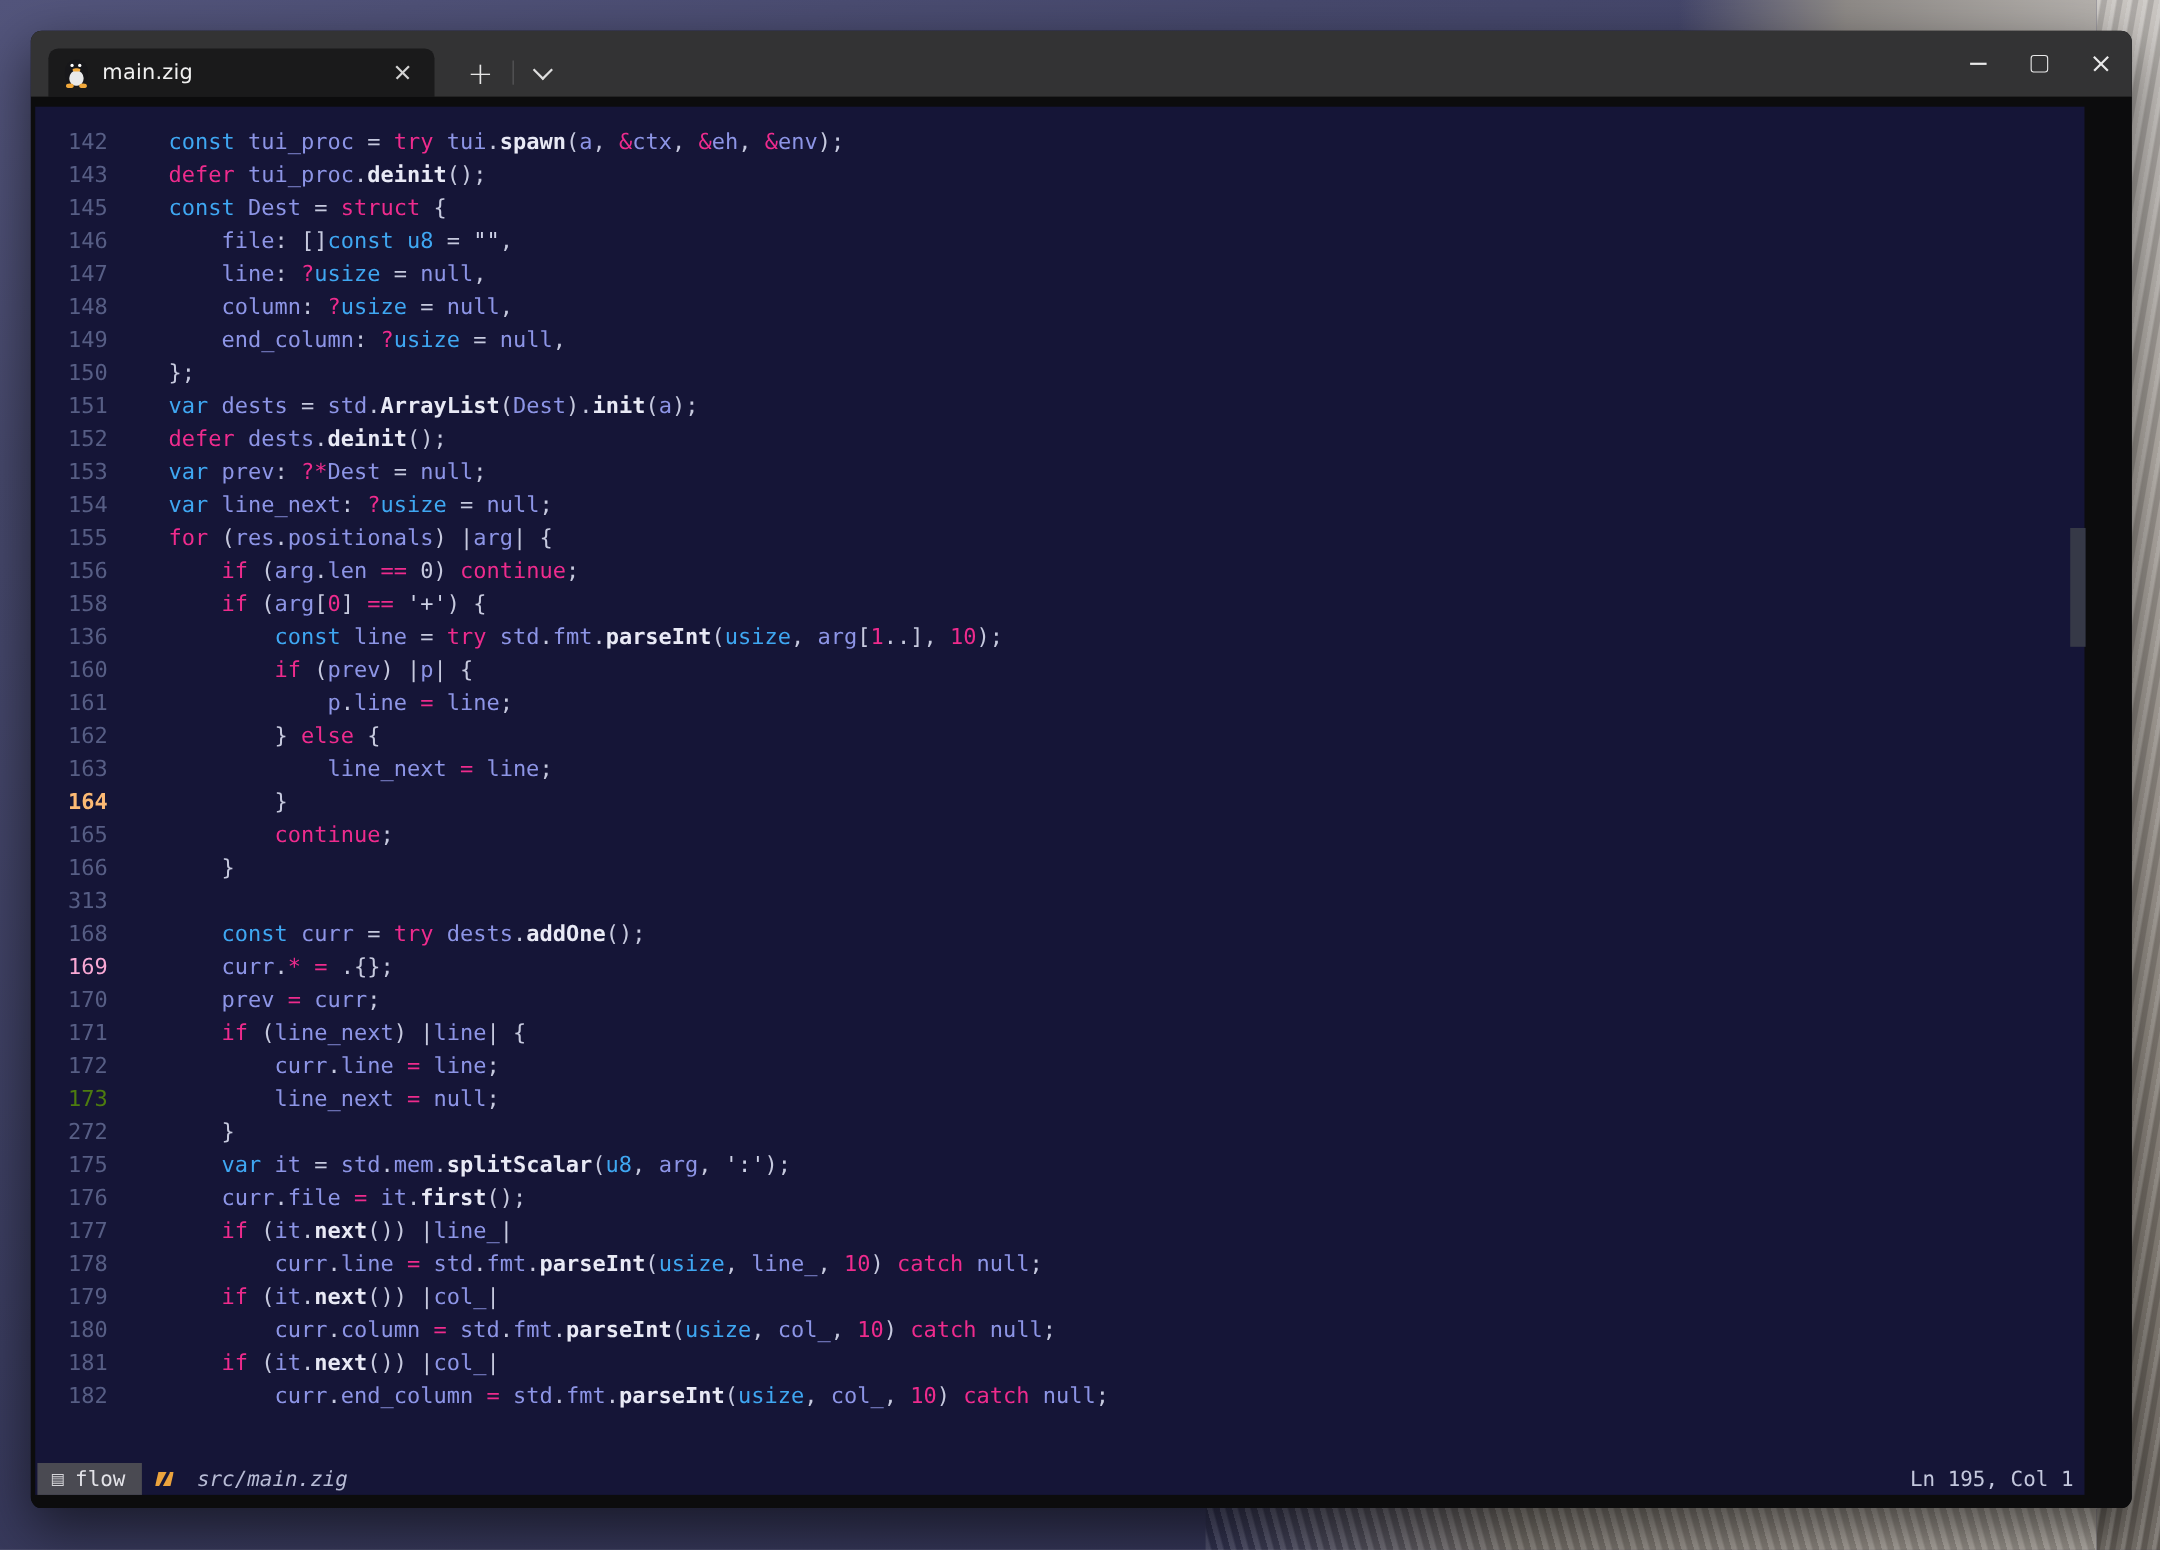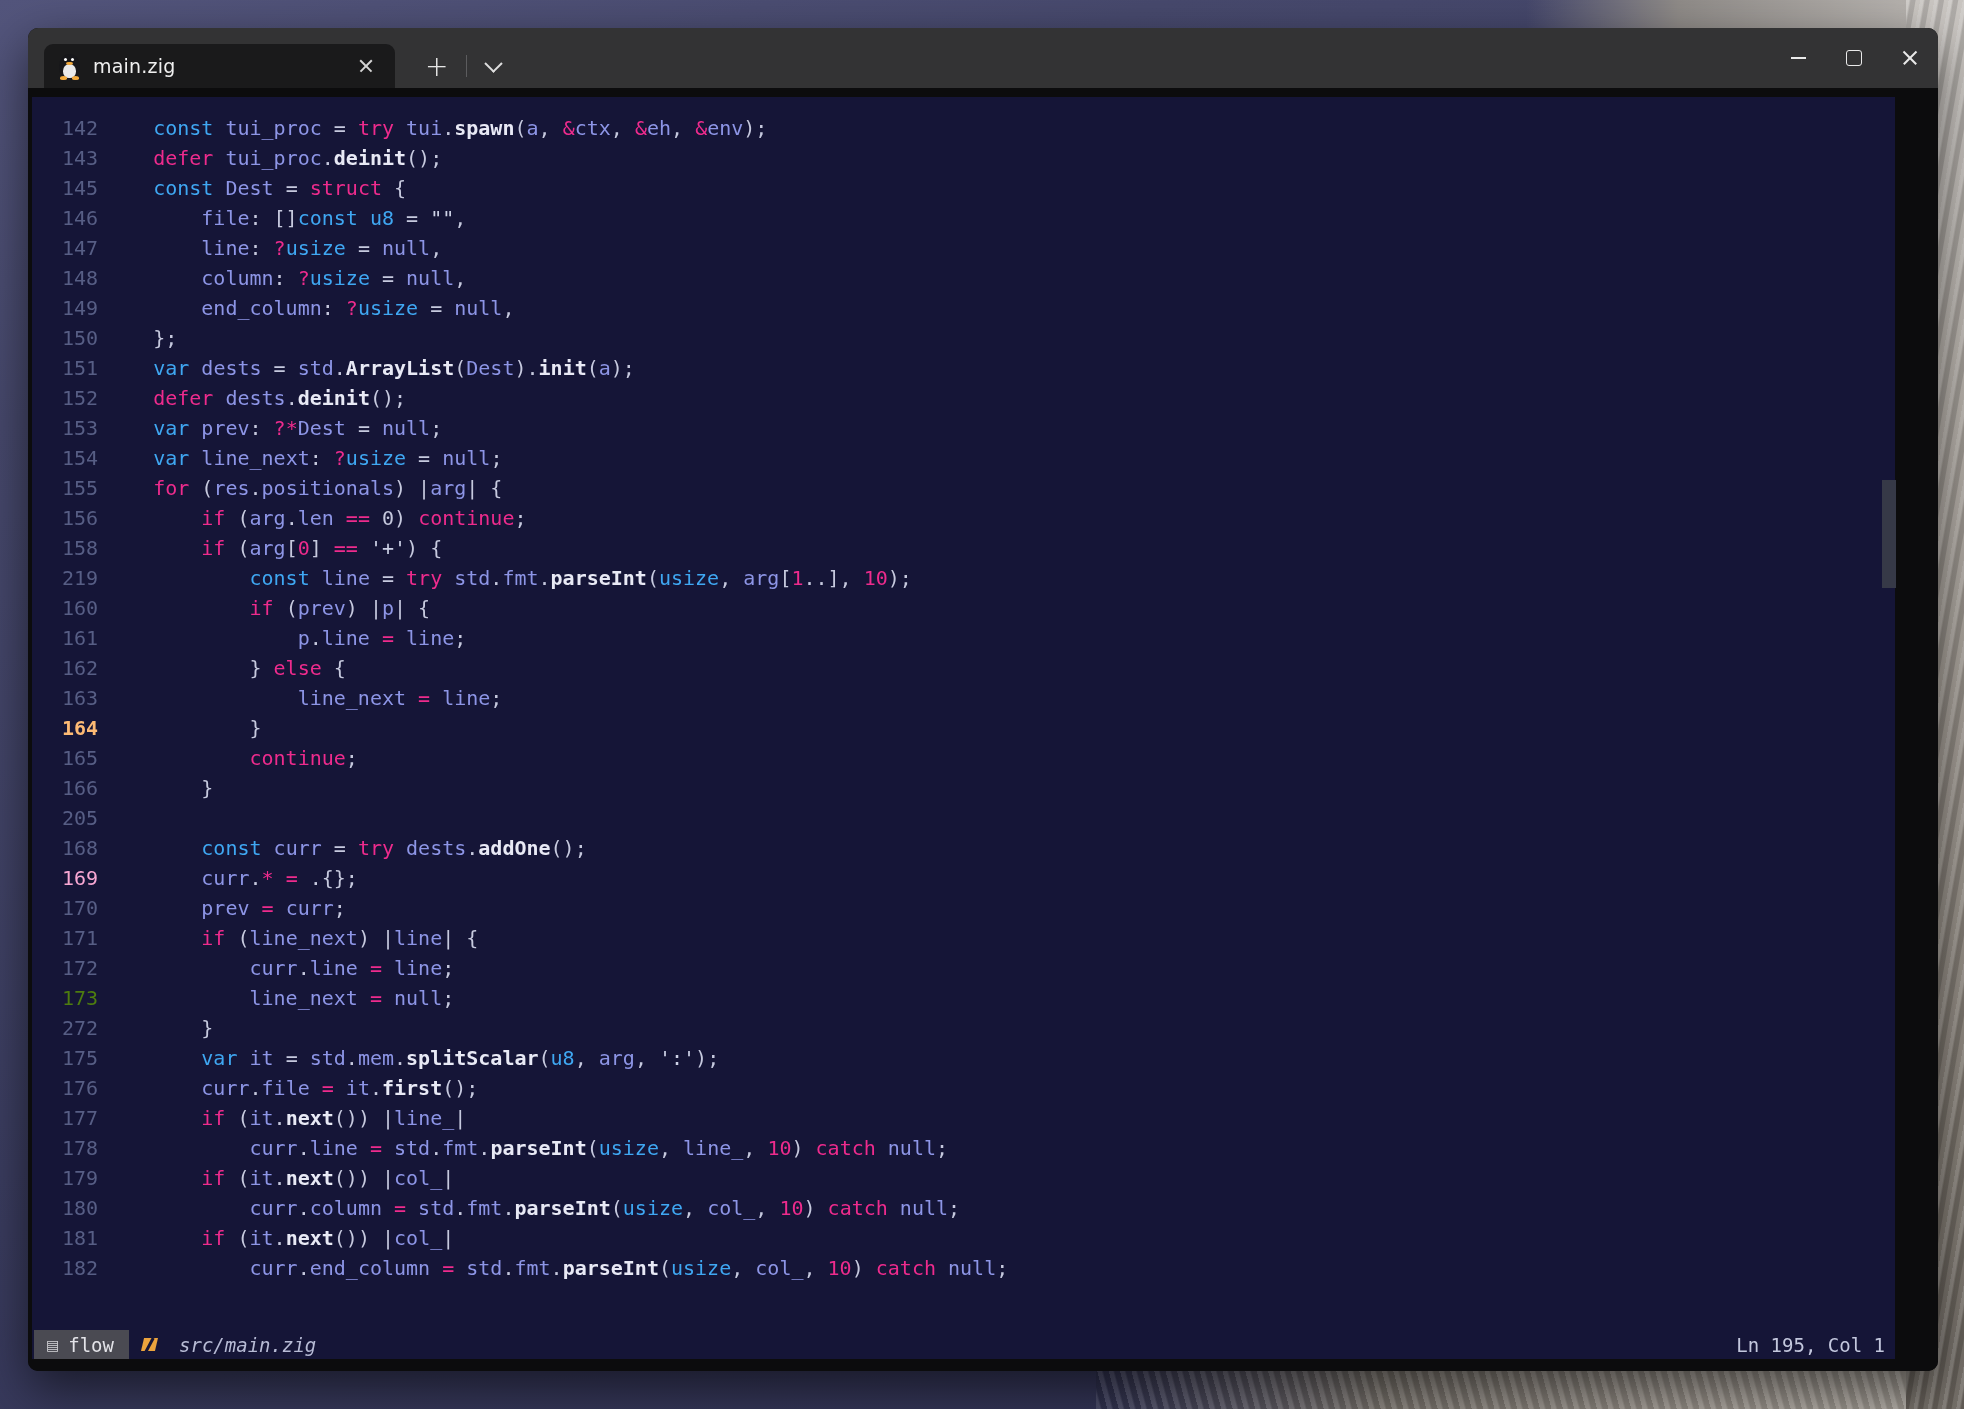--- a/index.html
+++ b/index.html
@@ -182,21 +182,21 @@
           </div>
           <div class="code-line">
             <span class="ln" style="color: rgb(87, 94, 133);">156</span>
             <span class="src"><span style="color: rgb(198, 201, 222);">        </span><span style="color: rgb(238, 43, 141);">if</span><span style="color: rgb(198, 201, 222);"> (</span><span style="color: rgb(141, 149, 230);">arg</span><span style="color: rgb(198, 201, 222);">.</span><span style="color: rgb(141, 149, 230);">len</span><span style="color: rgb(198, 201, 222);"> </span><span style="color: rgb(238, 43, 141);">==</span><span style="color: rgb(198, 201, 222);"> 0) </span><span style="color: rgb(238, 43, 141);">continue</span><span style="color: rgb(198, 201, 222);">;</span></span>
           </div>
           <div class="code-line">
             <span class="ln" style="color: rgb(87, 94, 133);">158</span>
             <span class="src"><span style="color: rgb(198, 201, 222);">        </span><span style="color: rgb(238, 43, 141);">if</span><span style="color: rgb(198, 201, 222);"> (</span><span style="color: rgb(141, 149, 230);">arg</span><span style="color: rgb(198, 201, 222);">[</span><span style="color: rgb(238, 43, 141);">0</span><span style="color: rgb(198, 201, 222);">] </span><span style="color: rgb(238, 43, 141);">==</span><span style="color: rgb(198, 201, 222);"> </span><span style="color: rgb(206, 210, 231);">'+'</span><span style="color: rgb(198, 201, 222);">) {</span></span>
           </div>
           <div class="code-line">
-            <span class="ln" style="color: rgb(87, 94, 133);">219</span>
+            <span class="ln" style="color: rgb(87, 94, 133);">136</span>
             <span class="src"><span style="color: rgb(198, 201, 222);">            </span><span style="color: rgb(63, 167, 242);">const</span><span style="color: rgb(198, 201, 222);"> </span><span style="color: rgb(141, 149, 230);">line</span><span style="color: rgb(198, 201, 222);"> = </span><span style="color: rgb(238, 43, 141);">try</span><span style="color: rgb(198, 201, 222);"> </span><span style="color: rgb(141, 149, 230);">std</span><span style="color: rgb(198, 201, 222);">.</span><span style="color: rgb(141, 149, 230);">fmt</span><span style="color: rgb(198, 201, 222);">.</span><span style="color: rgb(232, 233, 245); font-weight: bold;">parseInt</span><span style="color: rgb(198, 201, 222);">(</span><span style="color: rgb(63, 167, 242);">usize</span><span style="color: rgb(198, 201, 222);">, </span><span style="color: rgb(141, 149, 230);">arg</span><span style="color: rgb(198, 201, 222);">[</span><span style="color: rgb(238, 43, 141);">1</span><span style="color: rgb(198, 201, 222);">..], </span><span style="color: rgb(238, 43, 141);">10</span><span style="color: rgb(198, 201, 222);">);</span></span>
           </div>
           <div class="code-line">
             <span class="ln" style="color: rgb(87, 94, 133);">160</span>
             <span class="src"><span style="color: rgb(198, 201, 222);">            </span><span style="color: rgb(238, 43, 141);">if</span><span style="color: rgb(198, 201, 222);"> (</span><span style="color: rgb(141, 149, 230);">prev</span><span style="color: rgb(198, 201, 222);">) |</span><span style="color: rgb(141, 149, 230);">p</span><span style="color: rgb(198, 201, 222);">| {</span></span>
           </div>
           <div class="code-line">
             <span class="ln" style="color: rgb(87, 94, 133);">161</span>
             <span class="src"><span style="color: rgb(198, 201, 222);">                </span><span style="color: rgb(141, 149, 230);">p</span><span style="color: rgb(198, 201, 222);">.</span><span style="color: rgb(141, 149, 230);">line</span><span style="color: rgb(198, 201, 222);"> </span><span style="color: rgb(238, 43, 141);">=</span><span style="color: rgb(198, 201, 222);"> </span><span style="color: rgb(141, 149, 230);">line</span><span style="color: rgb(198, 201, 222);">;</span></span>
           </div>
@@ -214,21 +214,21 @@
           </div>
           <div class="code-line">
             <span class="ln" style="color: rgb(87, 94, 133);">165</span>
             <span class="src"><span style="color: rgb(198, 201, 222);">            </span><span style="color: rgb(238, 43, 141);">continue</span><span style="color: rgb(198, 201, 222);">;</span></span>
           </div>
           <div class="code-line">
             <span class="ln" style="color: rgb(87, 94, 133);">166</span>
             <span class="src"><span style="color: rgb(198, 201, 222);">        }</span></span>
           </div>
           <div class="code-line">
-            <span class="ln" style="color: rgb(87, 94, 133);">205</span>
+            <span class="ln" style="color: rgb(87, 94, 133);">313</span>
             <span class="src"></span>
           </div>
           <div class="code-line">
             <span class="ln" style="color: rgb(87, 94, 133);">168</span>
             <span class="src"><span style="color: rgb(198, 201, 222);">        </span><span style="color: rgb(63, 167, 242);">const</span><span style="color: rgb(198, 201, 222);"> </span><span style="color: rgb(141, 149, 230);">curr</span><span style="color: rgb(198, 201, 222);"> = </span><span style="color: rgb(238, 43, 141);">try</span><span style="color: rgb(198, 201, 222);"> </span><span style="color: rgb(141, 149, 230);">dests</span><span style="color: rgb(198, 201, 222);">.</span><span style="color: rgb(232, 233, 245); font-weight: bold;">addOne</span><span style="color: rgb(198, 201, 222);">();</span></span>
           </div>
           <div class="code-line">
             <span class="ln" style="color: #f9a8d4;">169</span>
             <span class="src"><span style="color: rgb(198, 201, 222);">        </span><span style="color: rgb(141, 149, 230);">curr</span><span style="color: rgb(198, 201, 222);">.</span><span style="color: rgb(238, 43, 141);">*</span><span style="color: rgb(198, 201, 222);"> </span><span style="color: rgb(238, 43, 141);">=</span><span style="color: rgb(198, 201, 222);"> .{};</span></span>
           </div>

